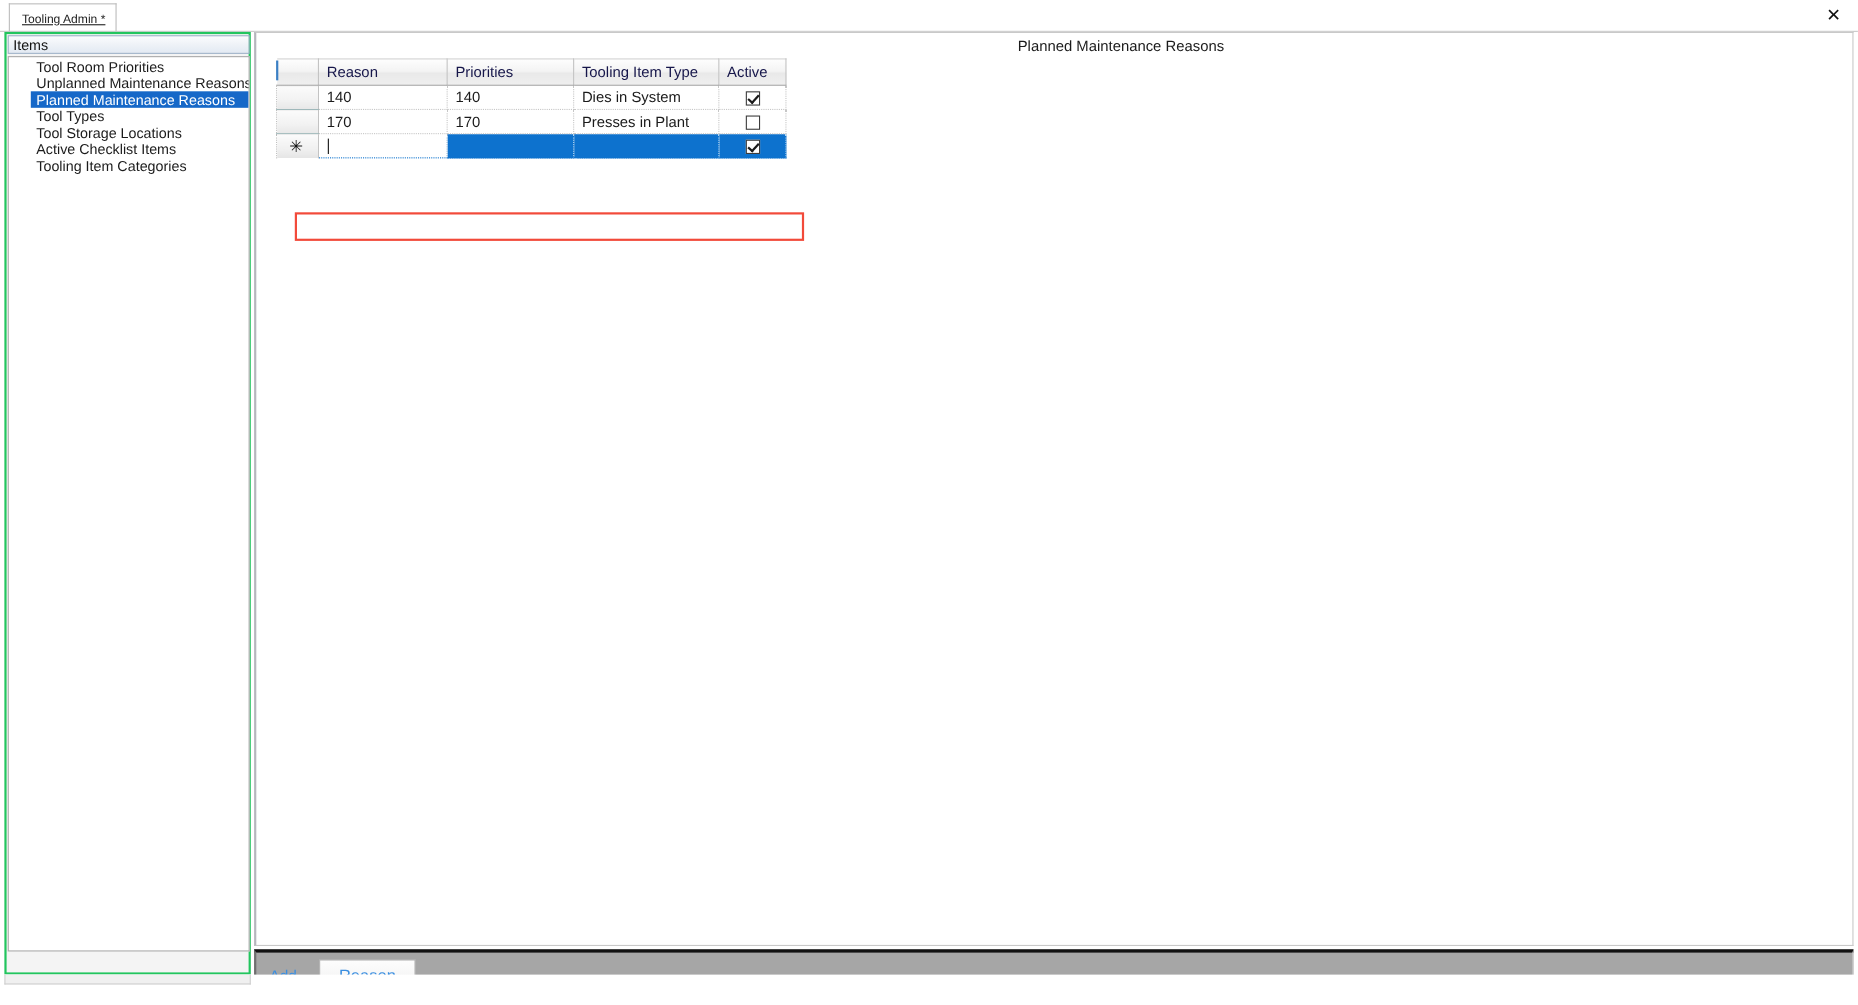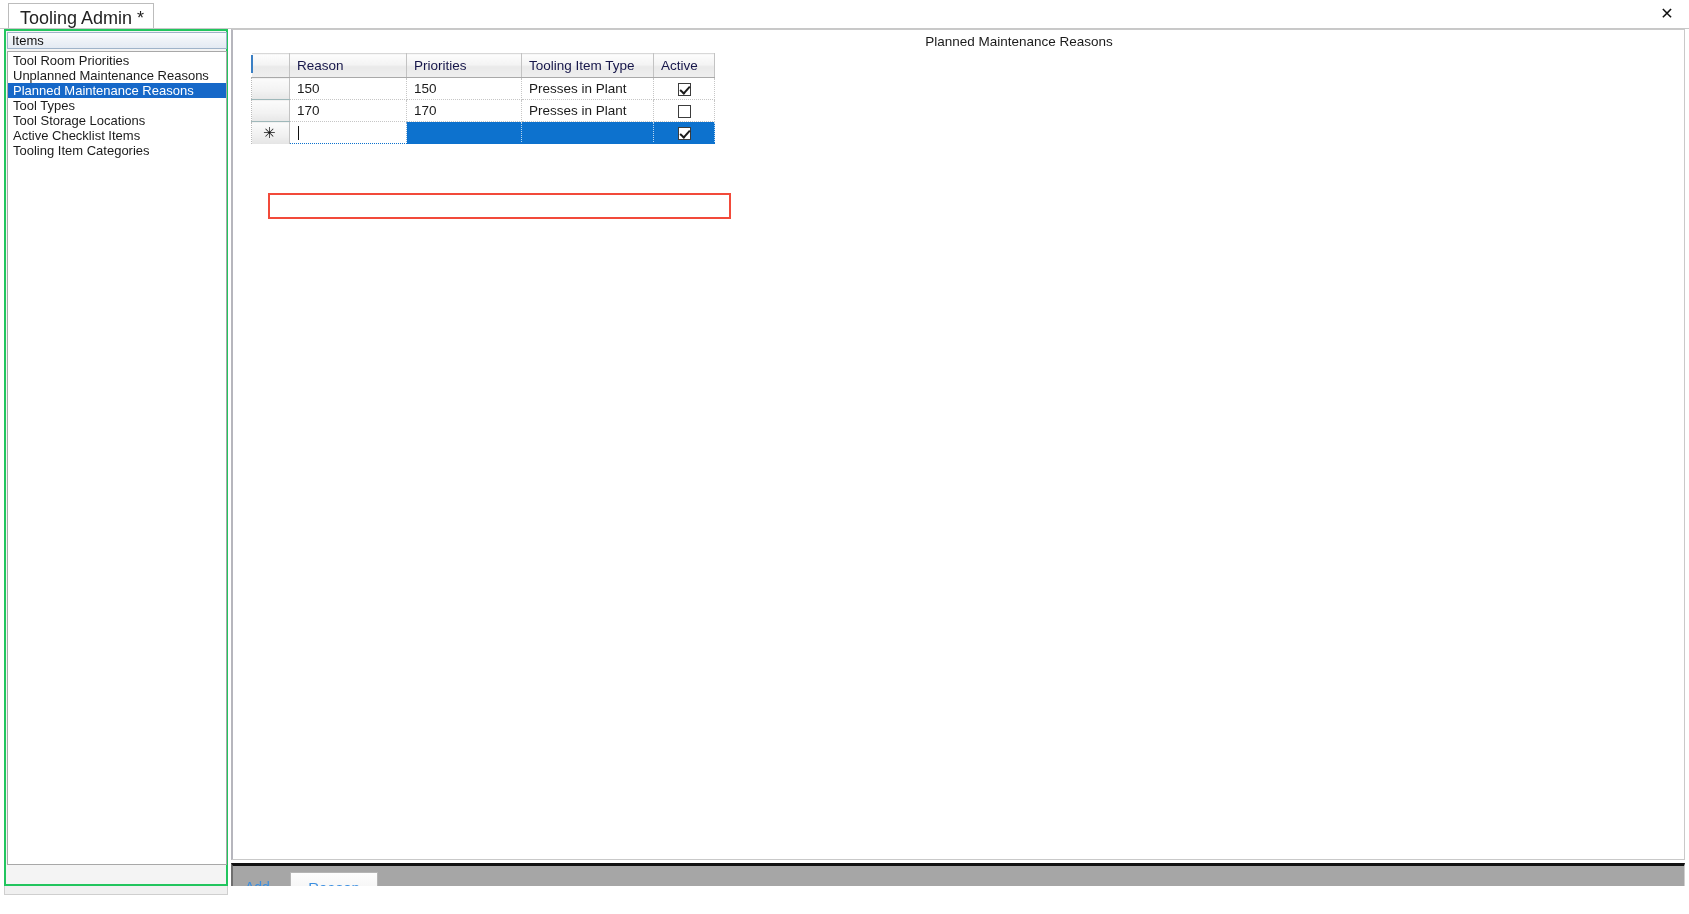--- a/index.html
+++ b/index.html
@@ -43,24 +43,25 @@
   .doc-tab {
     position: absolute;
     left: 8px; top: 3px;
     height: 26px;
     min-width: 92px;
     box-sizing: border-box;
     padding: 4px 9px 0 11px;
     background: #ffffff;
     border: 1px solid #bcbcbc;
     border-bottom: none;
-    font-size: 18px;
+    font-size: 11px;
     color: #222;
     white-space: nowrap;
     line-height: 20px;
+    text-decoration: underline;
   }
   #tab-underline {
     position: absolute;
     left: 0; top: 28px;
     width: 1689px; height: 1px;
     background: #c8c8c8;
   }
   #close-button {
     position: absolute;
     right: 10px; top: 3px;
@@ -100,20 +101,21 @@
   }
   #items-listbox {
     position: absolute;
     left: 1px; top: 20px;
     width: 220px; height: 814px;
     box-sizing: border-box;
     border: 1px solid #a8a8a8;
     background: #ffffff;
     overflow: hidden;
     padding-top: 1px;
+    padding-left: 20px;
   }
   .list-item {
     height: 15px;
     line-height: 15px;
     padding-left: 5px;
     font-size: 13px;
     color: #1b1b1b;
     white-space: nowrap;
     cursor: default;
   }
@@ -398,30 +400,30 @@
           <tr>
             <th class="gh rowhdr"></th>
             <th class="gh">Reason</th>
             <th class="gh">Priorities</th>
             <th class="gh">Tooling Item Type</th>
             <th class="gh last">Active</th>
           </tr>
         </thead>
         <tbody>
 
-
           <tr>
             <td class="rh"></td>
-            <td class="gc">150</td>
-            <td class="gc">150</td>
-            <td class="gc">Presses in Plant</td>
+            <td class="gc">140</td>
+            <td class="gc">140</td>
+            <td class="gc">Dies in System</td>
             <td class="gc center">
               <span class="cb checked"></span>
             </td>
           </tr>
+
 
 
           <tr>
             <td class="rh"></td>
             <td class="gc">170</td>
             <td class="gc">170</td>
             <td class="gc">Presses in Plant</td>
             <td class="gc center">
               <span class="cb"></span>
             </td>

